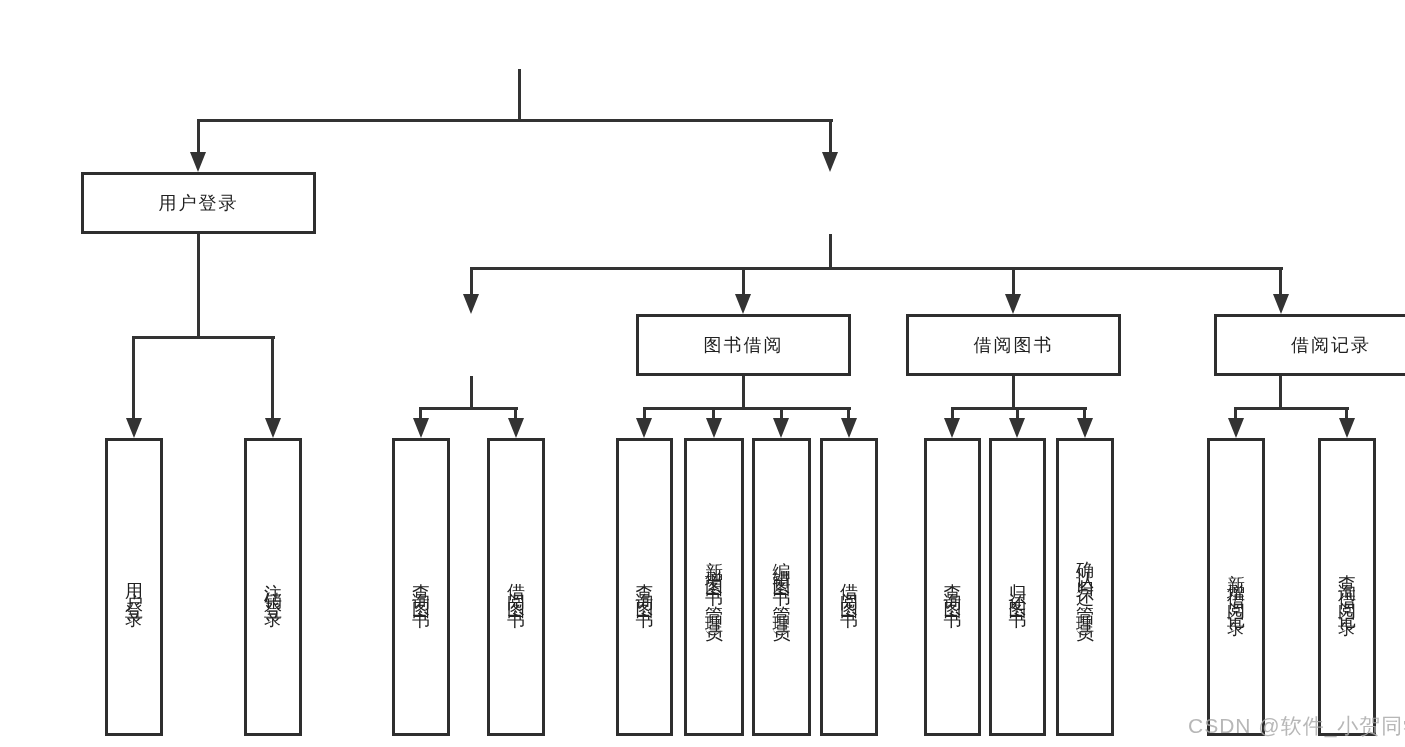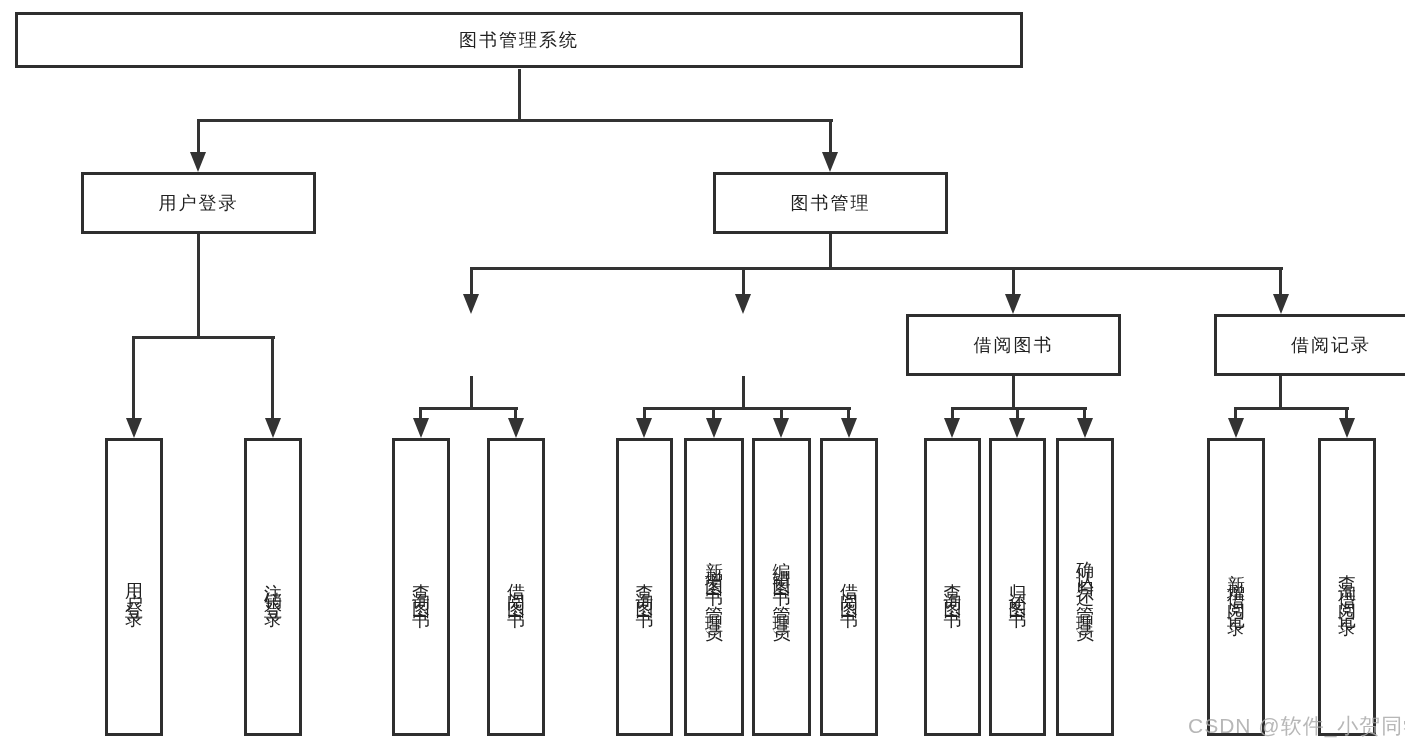--- a/index.html
+++ b/index.html
@@ -28,25 +28,24 @@
     position:absolute; left:1188px; top:712px; z-index:5;
     font-size:21px; color:rgba(170,170,170,0.85);
     letter-spacing:1px; white-space:nowrap;
   }
 </style>
 </head>
 <body>
 
 <div class="canvas">
 
-  <div class="box" style="left:15px;top:12px;width:1008px;height:56px">图书管理系统</div>
 
   <div class="box" style="left:81px;top:172px;width:235px;height:62px">用户登录</div>
-  <div class="box" style="left:713px;top:172px;width:235px;height:62px">图书管理</div>
 
+  <div class="box" style="left:636px;top:314px;width:215px;height:62px">图书借阅</div>
   <div class="box" style="left:906px;top:314px;width:215px;height:62px">借阅图书</div>
   <div class="box" style="left:1214px;top:314px;width:234px;height:62px">借阅记录</div>
 
   <div class="box v" style="left:105px;top:438px;width:58px;height:298px">用户登录</div>
   <div class="box v" style="left:244px;top:438px;width:58px;height:298px">注销登录</div>
 
   <div class="box v" style="left:392px;top:438px;width:58px;height:298px">查询图书</div>
   <div class="box v" style="left:487px;top:438px;width:58px;height:298px">借阅图书</div>
 
   <div class="box v" style="left:616px;top:438px;width:57px;height:298px">查询图书</div>

